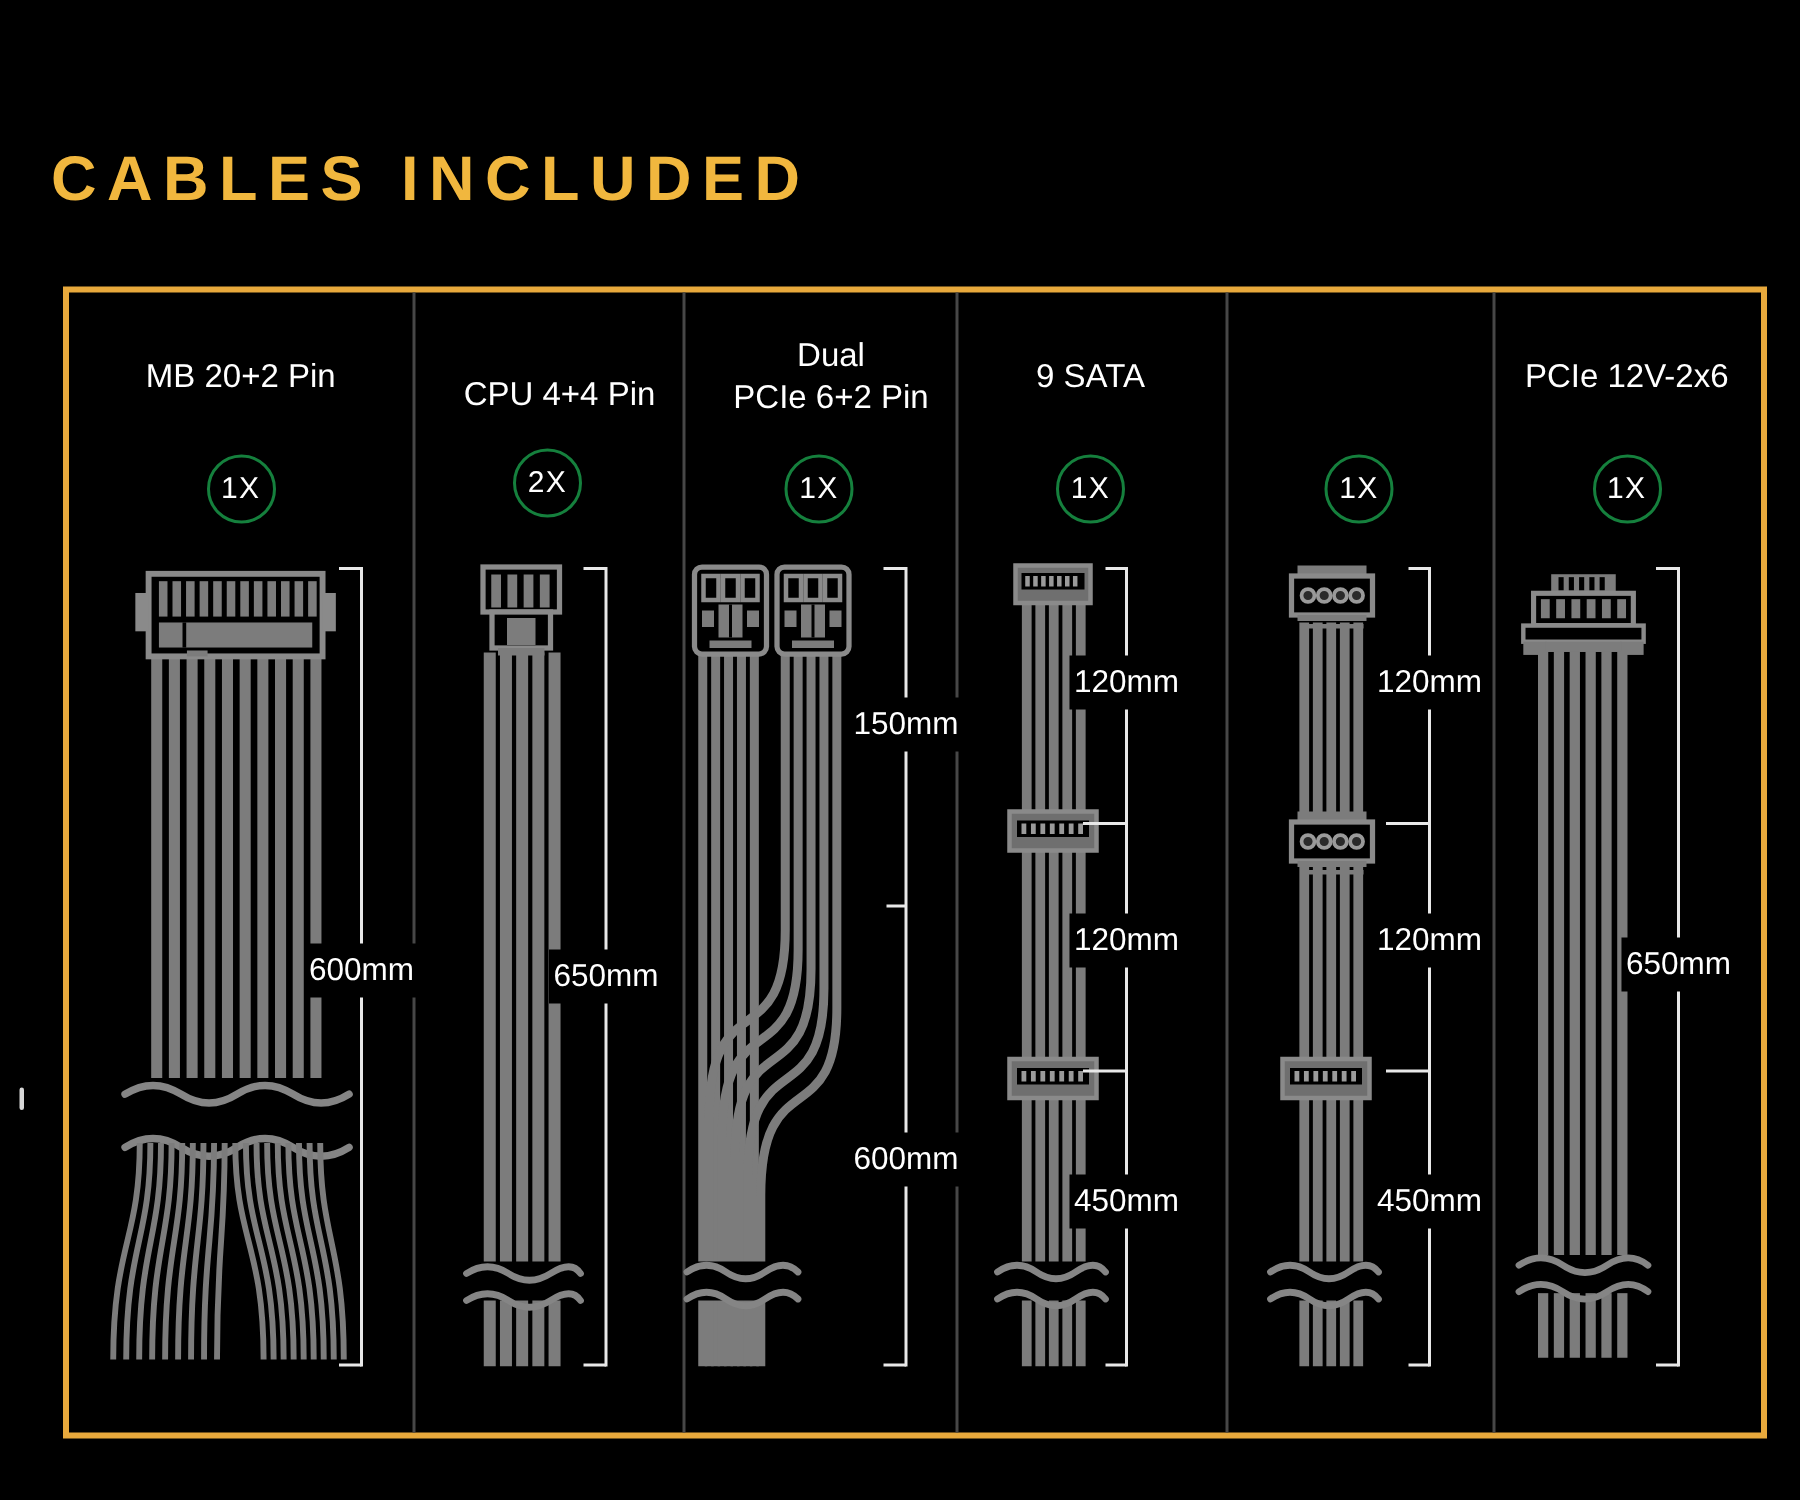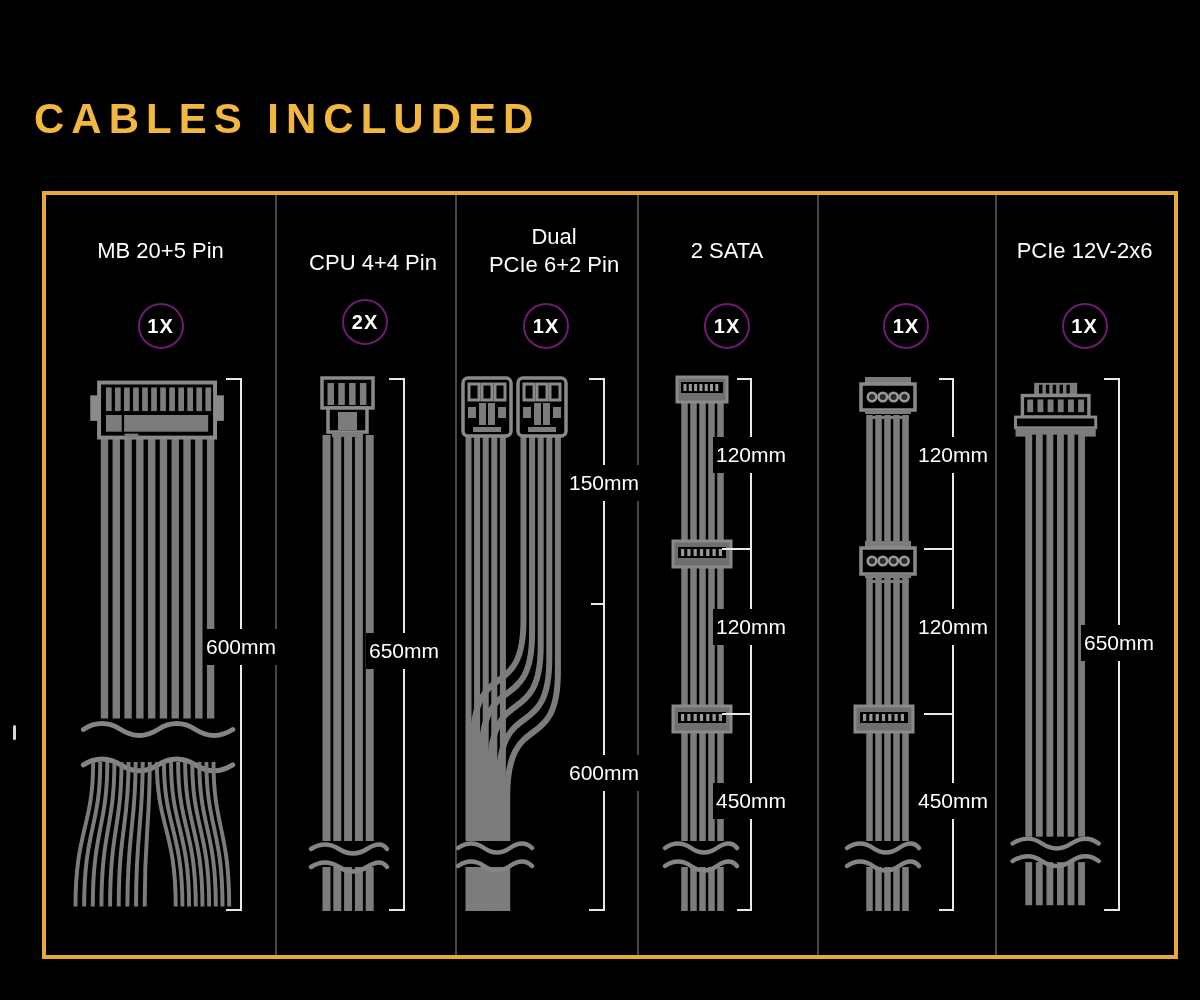--- a/index.html
+++ b/index.html
@@ -9,22 +9,22 @@
   .page-title{position:absolute;left:34px;top:72px;font-size:42px;font-weight:bold;
               letter-spacing:7px;color:var(--title_gold,#F1B73E);white-space:nowrap;}
 
   .panel{position:absolute;left:42px;top:168px;width:1136px;height:768px;
          box-sizing:border-box;border:4px solid var(--border_gold,#E8A93C);}
 
   .divider{position:absolute;top:0;width:2px;height:760px;background:var(--divider_gray,#474747);}
 
   .col-header{position:absolute;text-align:center;color:#fff;font-size:22px;line-height:28px;}
 
-  .count-badge{position:absolute;width:42px;height:42px;border:2px solid #701a75;border-radius:50%;
-               color:#fff;font-weight:bold;font-size:20px;display:flex;align-items:center;
+  .count-badge{position:absolute;width:42px;height:42px;border:2px solid #15803d;border-radius:50%;
+               color:#fff;font-weight:normal;font-size:20px;display:flex;align-items:center;
                justify-content:center;letter-spacing:1px;}
 
   .cable{position:absolute;top:180px;height:536px;}
 
   .mline{position:absolute;width:2px;background:var(--measure_line,#E8E8E8);}
   .mtick{position:absolute;height:2px;background:var(--measure_line,#E8E8E8);}
   .mlabel{position:absolute;transform:translate(-50%,-50%);background:#000;color:#fff;
           font-size:21px;padding:6px 3px;white-space:nowrap;}
 
   .stray{position:absolute;left:13px;top:702px;width:3px;height:15px;background:#d8d8d8;border-radius:2px;}
@@ -39,31 +39,31 @@
 
   <div class="panel">
 
     <div class="divider" style="left:229px"></div>
     <div class="divider" style="left:409px"></div>
     <div class="divider" style="left:591px"></div>
     <div class="divider" style="left:771px"></div>
     <div class="divider" style="left:949px"></div>
 
     <div class="col-header" style="left:0;width:229px;top:42px">
-      <span>MB 20+5 Pin</span>
+      <span>MB 20+2 Pin</span>
     </div>
     <div class="col-header" style="left:229px;width:196px;top:54px">
       <span>CPU 4+4 Pin</span>
     </div>
     <div class="col-header" style="left:417px;width:182px;top:28px">
       <div>Dual</div>
       <div>PCIe 6+2 Pin</div>
     </div>
     <div class="col-header" style="left:591px;width:180px;top:42px">
-      <span>2 SATA</span>
+      <span>9 SATA</span>
     </div>
     <div class="col-header" style="left:949px;width:179px;top:42px">
       <span>PCIe 12V-2x6</span>
     </div>
 
     <div class="count-badge" style="left:91.5px;top:108px">1X</div>
     <div class="count-badge" style="left:296px;top:104px">2X</div>
     <div class="count-badge" style="left:477px;top:108px">1X</div>
     <div class="count-badge" style="left:658px;top:108px">1X</div>
     <div class="count-badge" style="left:837px;top:108px">1X</div>

